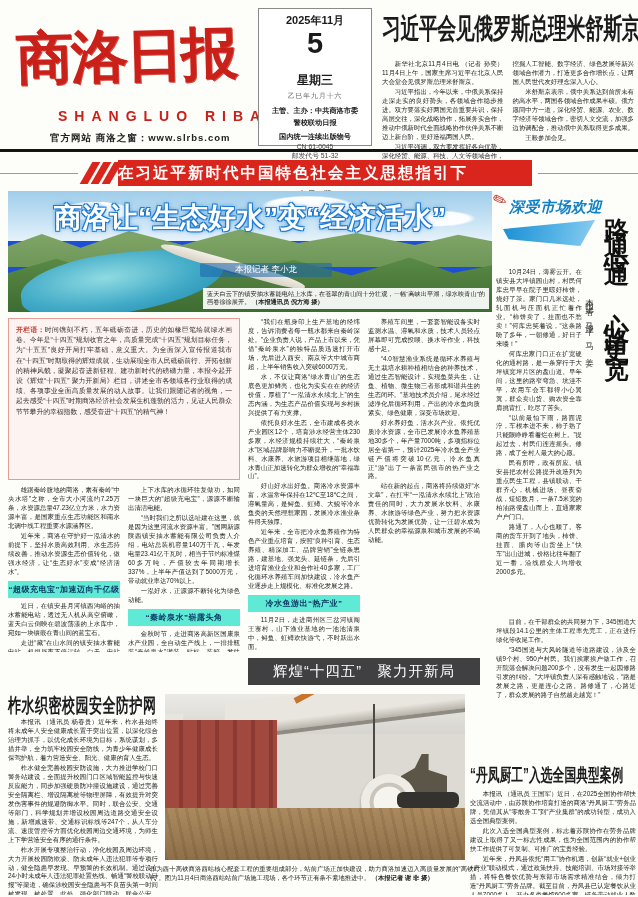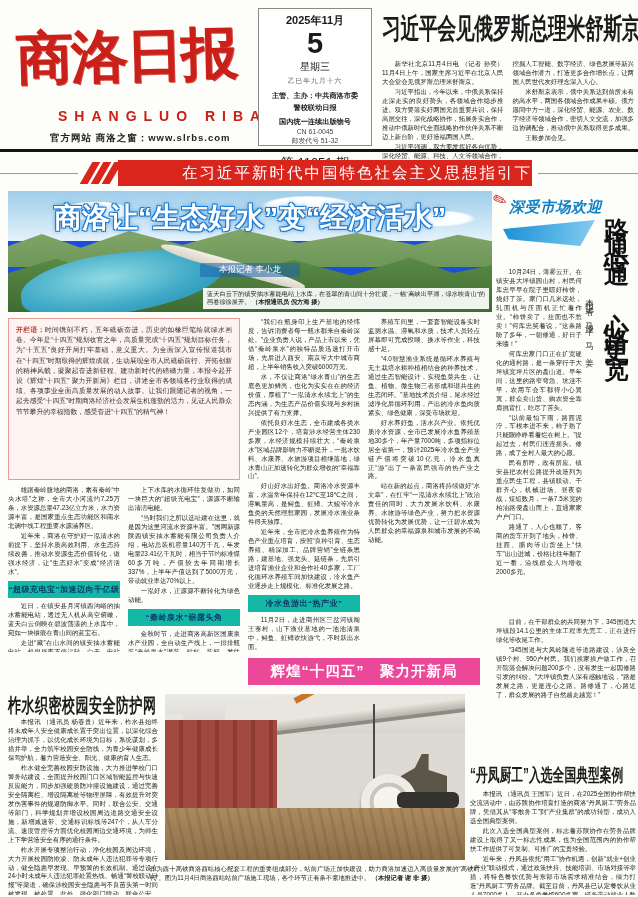--- a/index.html
+++ b/index.html
@@ -9,40 +9,40 @@
   
   .logo-cn{left:16px;top:10px;width:242px;font-family:"Liberation Serif","DejaVu Serif",serif;
            font-size:57px;font-weight:900;color:#c9201a;letter-spacing:-2px;line-height:1.6;
            transform:rotate(-1.5deg);text-shadow:1px 1px 0 #d84a42;}
   .logo-latin{left:58px;top:108px;font-size:14px;font-weight:bold;color:#c9201a;letter-spacing:7px;}
   .site-line{left:50px;top:132px;font-size:9.5px;font-weight:bold;color:#222;letter-spacing:1px;}
   .datebox{left:258px;top:8px;width:114px;height:138px;border:1px solid #8a8a8a;text-align:center;
            padding-top:4px;box-sizing:border-box;background:#fff;}
   .db-month{font-size:11px;font-weight:bold;}
   .db-day{font-size:29px;font-weight:bold;line-height:1.05;}
-  .db-week{font-size:10px;font-weight:normal;margin-top:2px;}
+  .db-week{font-size:12px;font-weight:bold;margin-top:14px;}
   .db-lunar{font-size:6.8px;color:#666;margin-top:2px;letter-spacing:1px;}
   .db-admin{font-size:7.2px;font-weight:bold;margin-top:5px;}
   .db-pub{font-size:7.2px;font-weight:bold;margin-top:2px;}
   .db-serial-label{font-size:7.2px;font-weight:bold;margin-top:4px;}
   .db-serial{font-size:6.8px;color:#444;margin-top:1px;}
   .db-postal{font-size:6.8px;color:#444;margin-top:1px;}
   .db-issue{font-size:13px;margin-top:8px;}
   .db-pages{font-size:7.6px;margin-top:2px;}
   .lead-block{left:382px;top:10px;width:252px;}
   .lead-title{font-size:21px;font-weight:900;white-space:nowrap;letter-spacing:-0.5px;
               transform:scaleY(1.35) scaleX(0.9);transform-origin:left top;}
   .lead-body{margin-top:22px;height:104px;overflow:hidden;column-count:2;column-gap:9px;}
   .news p{font-size:6.4px;line-height:1.4;text-align:justify;text-indent:2em;margin:0 0 1px 0;color:#222;}
   .rule-heavy{left:0;top:149px;width:638px;height:2.5px;background:#141414;}
   
   .bn-line{top:173px;height:1px;background:#9a9a9a;}
   .bn-slash{top:162px;width:8px;height:22px;background:#d9251c;transform:skewX(-30deg);}
   .banner-box{left:118px;top:160px;width:414px;height:26px;background:#d9251c;color:#fff;
-              font-size:15.5px;font-weight:400;letter-spacing:2px;text-align:right;line-height:26px;}
+              font-size:15.5px;font-weight:700;letter-spacing:2px;text-align:left;line-height:26px;}
   
   .mphoto{left:8px;top:191px;width:484px;height:121px;overflow:hidden;background:#1d4ed8;}
   .ph-sky{left:0;top:0;width:484px;height:50px;
      background:radial-gradient(ellipse 60px 16px at 18% 40%,#ffffff 55%,transparent 60%),
                 radial-gradient(ellipse 80px 18px at 62% 30%,#ffffff 50%,transparent 58%),
                 radial-gradient(ellipse 70px 14px at 88% 55%,#fdfeff 50%,transparent 60%),
                 linear-gradient(180deg,#9fcdea 0%,#cfe7f6 70%,#e6f2fa 100%);}
   .ph-mtn-far{left:0;top:30px;width:484px;height:46px;background:linear-gradient(180deg,#86ab6c,#6d9658);
      clip-path:polygon(0 100%,0 55%,7% 28%,15% 58%,25% 22%,36% 52%,48% 18%,60% 48%,72% 26%,84% 52%,93% 30%,100% 44%,100% 100%);}
   .ph-mtn-near{left:0;top:56px;width:484px;height:65px;background:linear-gradient(180deg,#5f9049,#3e6c33);
@@ -50,38 +50,38 @@
   .ph-lake{left:12px;top:62px;width:205px;height:60px;transform:rotate(-7deg);
      background:radial-gradient(ellipse at 42% 38%,#8fdbe2 0%,#3fa9c6 55%,#2387ad 100%);
      border-radius:48% 52% 62% 38%/55% 45% 60% 40%;}
   .ph-dam{left:150px;top:70px;width:150px;height:11px;background:linear-gradient(180deg,#f3efe7,#d8d2c4);
      border-radius:50%/100%;transform:rotate(16deg);}
   .ph-title{left:0;top:8px;width:484px;text-align:center;font-size:28px;font-weight:900;color:#fff;
      text-shadow:1px 1px 0 #1d7ad0,-1px -1px 0 #1d7ad0,1px -1px 0 #1d7ad0,-1px 1px 0 #1d7ad0,0 0 5px #1d7ad0;}
   .ph-sub{left:0;top:48px;width:484px;text-align:center;font-size:14px;font-weight:bold;color:#fefefe;
      text-shadow:1px 1px 0 #1a6db8,-1px -1px 0 #1a6db8,0 0 4px #1a6db8;}
   .ph-byline{left:192px;top:72px;width:100px;text-align:center;font-size:8.5px;color:#fff;
-     background:rgba(26,100,170,0.55);padding:1px 0;border-radius:2px;}
+     background:rgba(26,100,170,0.55);padding:1px 16px;border-radius:2px;}
   .ph-cap{right:3px;bottom:3px;width:278px;background:rgba(255,255,255,0.92);padding:2px 4px;
      font-size:6.2px;line-height:1.4;text-align:justify;color:#222;}
   .cap-credit{font-weight:bold;}
   
   .editor-box{left:8px;top:318px;width:232px;height:162px;border:1px solid #e49c94;background:#fdf3f1;
      padding:6px 7px;box-sizing:border-box;overflow:hidden;}
   .editor-box .note{font-size:6.8px;line-height:1.5;text-align:justify;color:#333;}
   .editor-label{font-weight:bold;color:#c0392b;}
   .col{overflow:hidden;}
   .c1{left:8px;top:486px;width:112px;height:166px;}
   .c2{left:128px;top:486px;width:112px;height:166px;}
   .c3{left:248px;top:318px;width:112px;height:334px;}
   .c4{left:368px;top:318px;width:112px;height:334px;}
-  .subhead{display:block;margin:4px 0;background:#14b8a6;color:#0d3a66;font-weight:bold;font-size:8px;
+  .subhead{display:block;margin:4px 0;background:#5eead4;color:#0d3a66;font-weight:bold;font-size:8px;
      text-align:center;padding:3px 0;letter-spacing:0.5px;}
-  .series-banner{left:248px;top:658px;width:232px;height:27px;background:#ec4899;color:#fff;
-     font-size:14.5px;font-weight:700;letter-spacing:1px;text-align:center;line-height:27px;}
+  .series-banner{left:248px;top:658px;width:232px;height:27px;background:#404040;color:#fff;
+     font-size:14.5px;font-weight:400;letter-spacing:1px;text-align:center;line-height:27px;}
   
   .rc-logo{left:495px;top:194px;width:104px;height:64px;}
   .rc-pen{position:absolute;left:-2px;top:-4px;font-size:17px;color:#c0392b;transform:rotate(-20deg);}
   .rc-text{position:absolute;left:14px;top:4px;font-size:15px;font-weight:900;font-style:italic;
      color:#1080c8;white-space:nowrap;letter-spacing:0.5px;}
   .rc-swoosh{position:absolute;left:8px;top:26px;width:92px;height:26px;
      background:linear-gradient(100deg,#1b8fd4 0%,#57b4e6 60%,#8ccdf0 100%);
      clip-path:polygon(0 35%,100% 0,84% 100%,6% 74%);}
   .vert-title{right:4px;top:198px;height:420px;writing-mode:vertical-rl;text-orientation:upright;
      font-size:25px;font-weight:900;letter-spacing:14px;color:#101010;}

